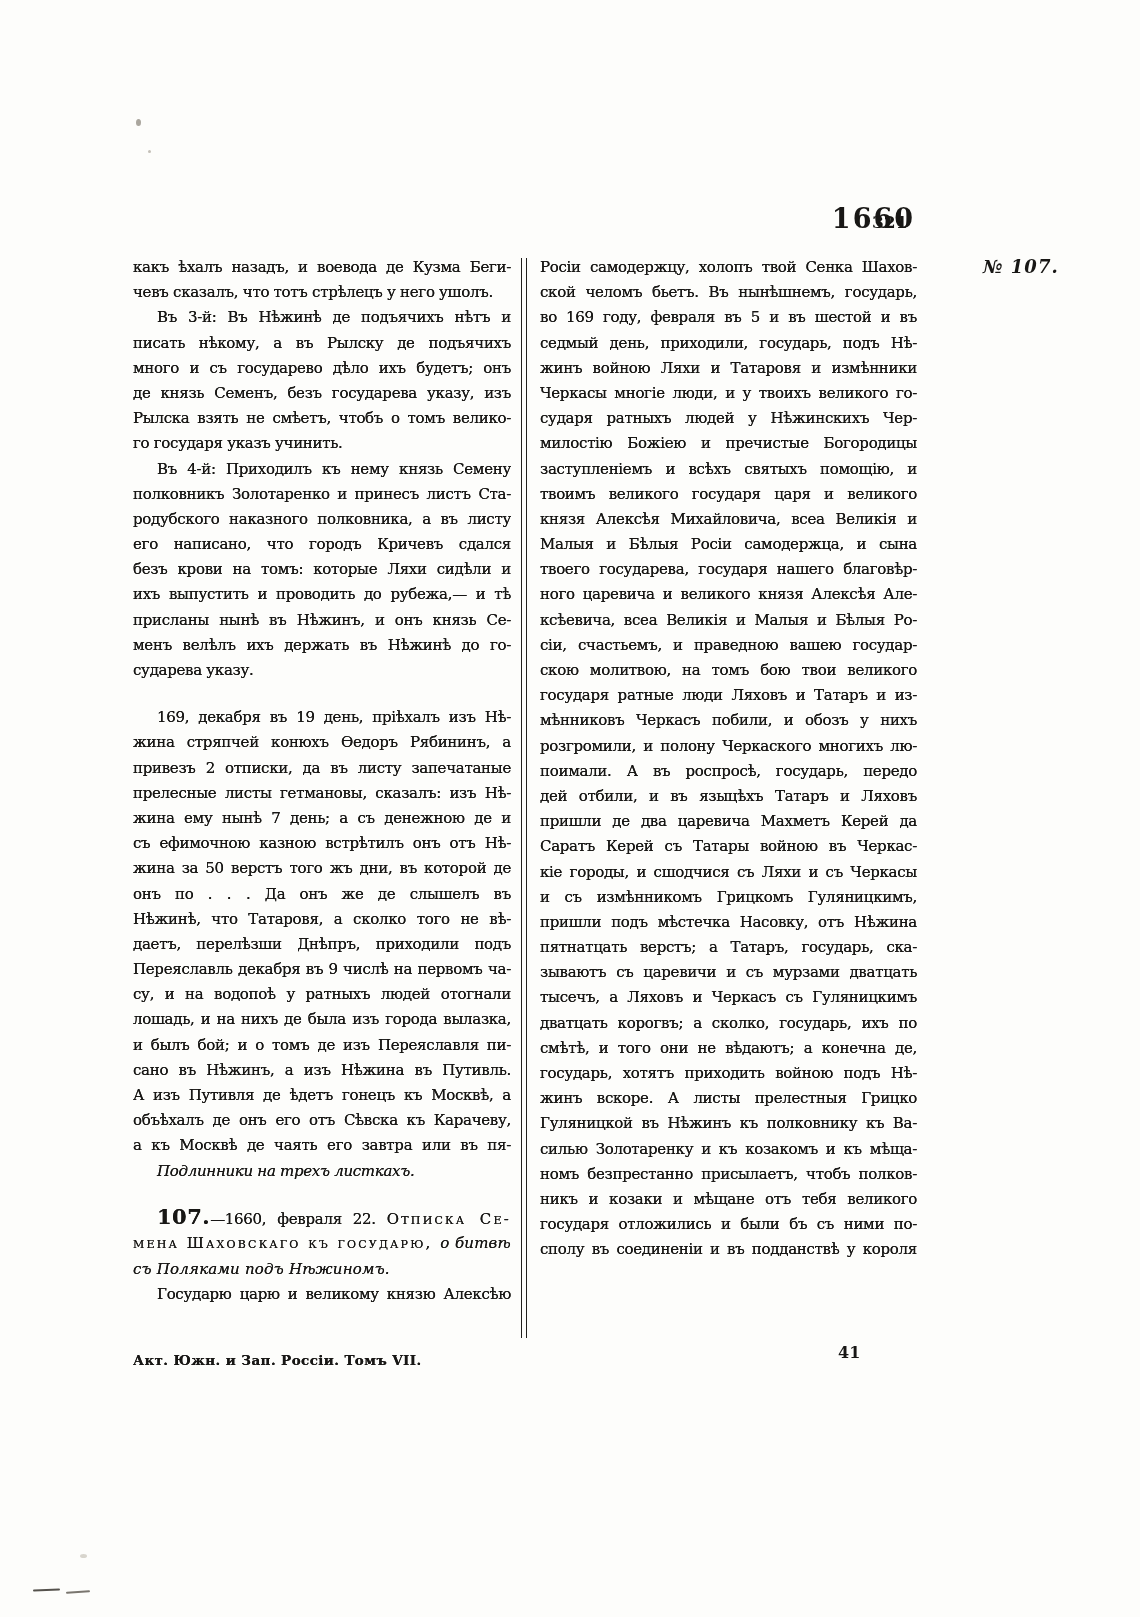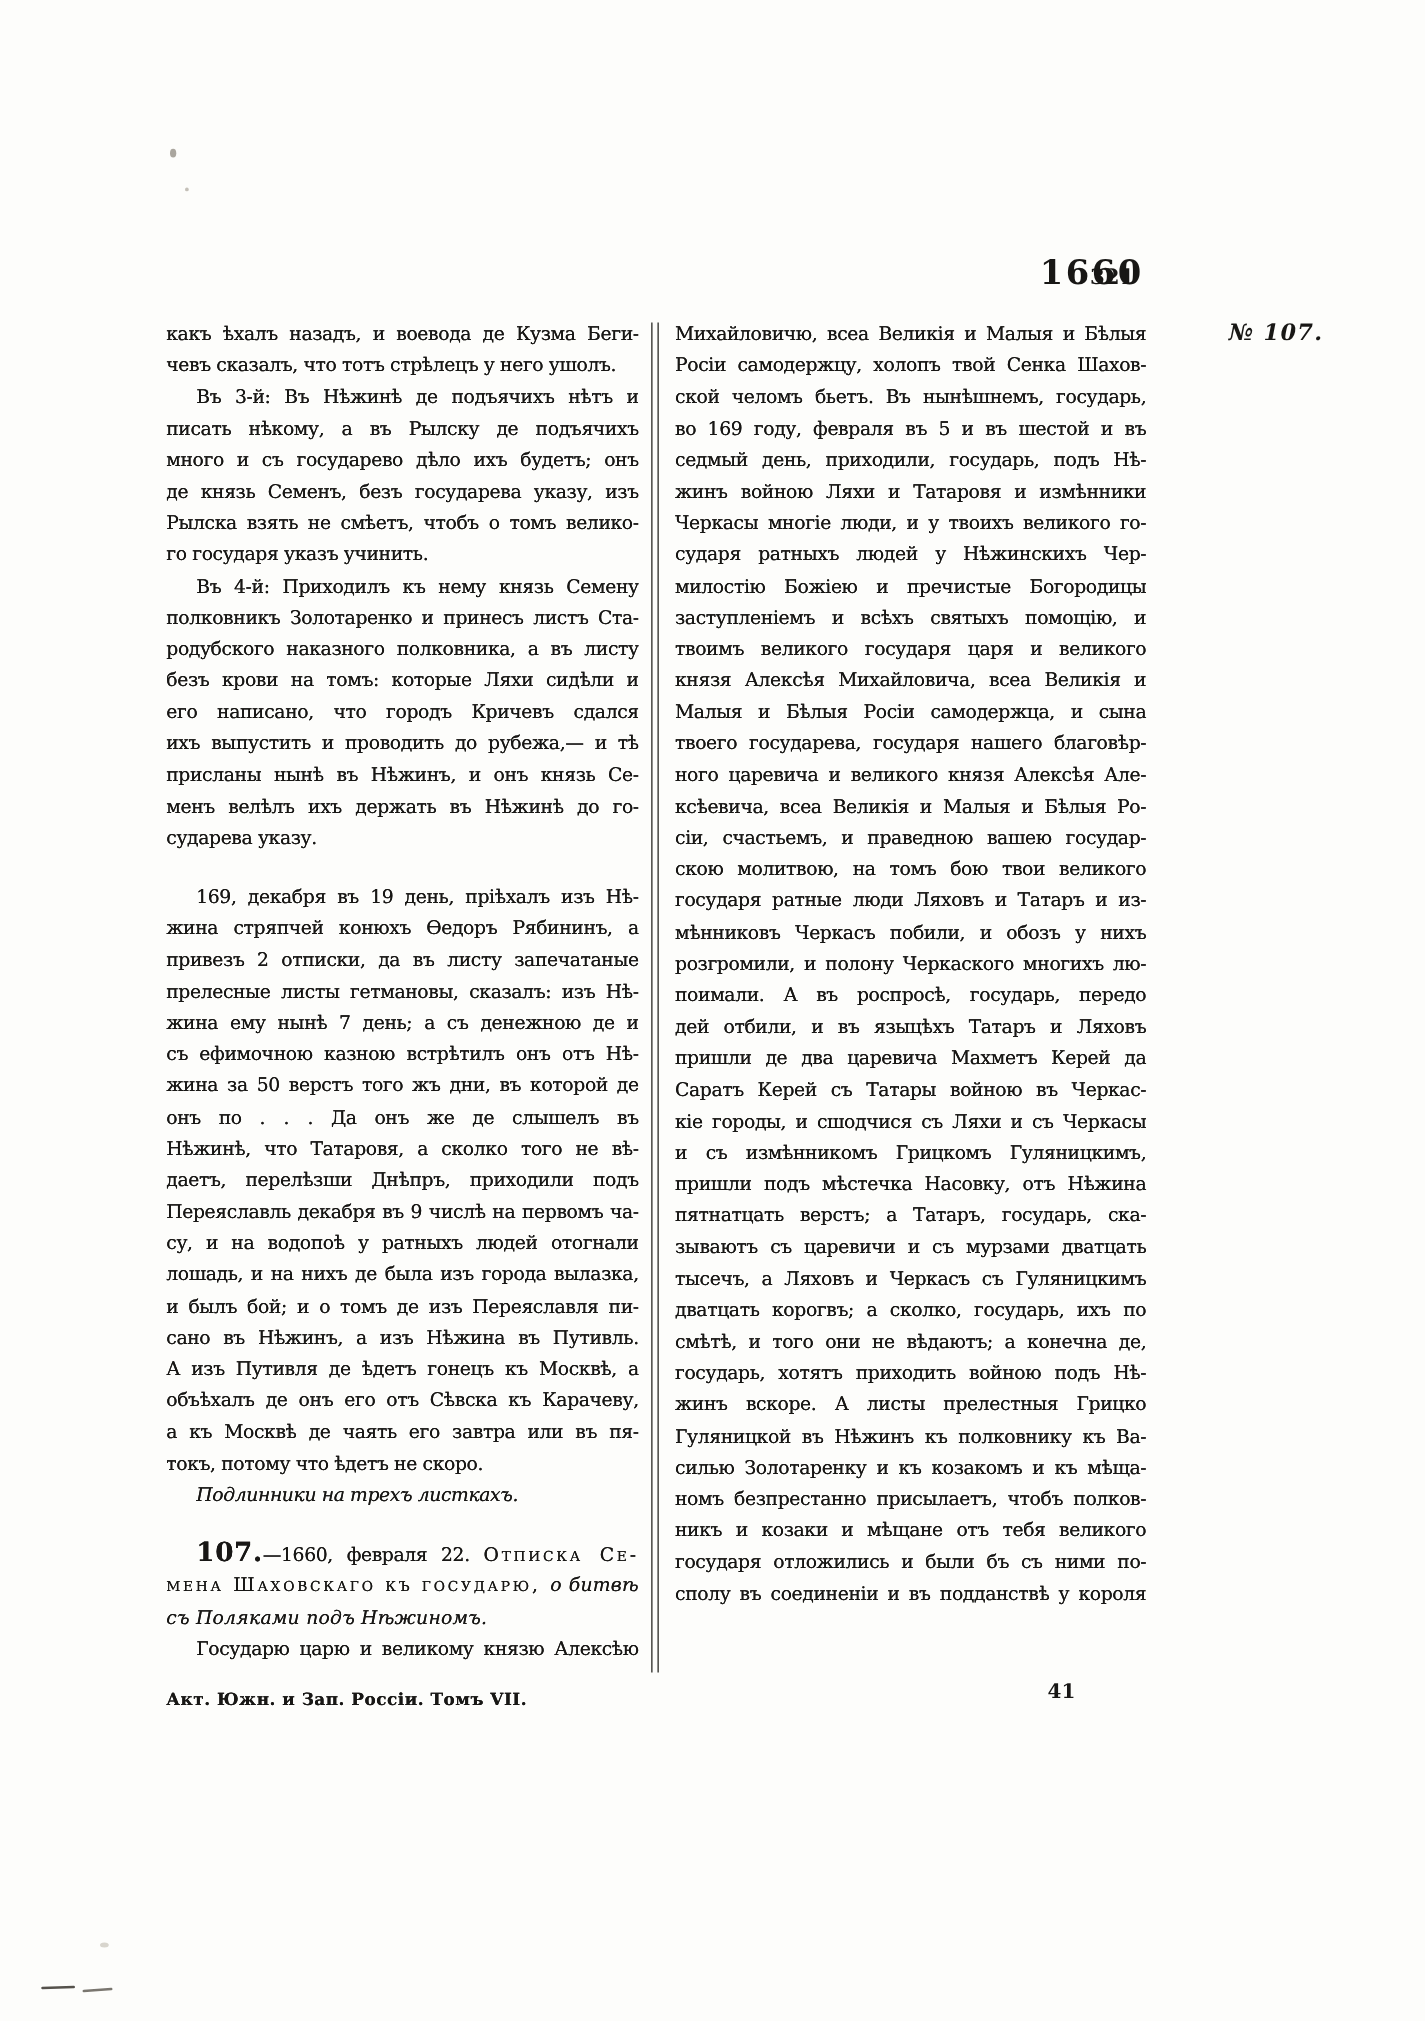--- a/index.html
+++ b/index.html
@@ -67,22 +67,22 @@
         <div class="line">писать нѣкому, а въ Рылску де подъячихъ</div>
         <div class="line">много и съ государево дѣло ихъ будетъ; онъ</div>
         <div class="line">де князь Семенъ, безъ государева указу, изъ</div>
         <div class="line">Рылска взять не смѣетъ, чтобъ о томъ велико-</div>
         <div class="line noj">го государя указъ учинить.</div>
       </div>
       <div class="block paragraph">
         <div class="line ind">Въ 4-й: Приходилъ къ нему князь Семену</div>
         <div class="line">полковникъ Золотаренко и принесъ листъ Ста-</div>
         <div class="line">родубского наказного полковника, а въ листу</div>
+        <div class="line">его написано, что городъ Кричевъ сдался</div>
         <div class="line">безъ крови на томъ: которые Ляхи сидѣли и</div>
-        <div class="line">его написано, что городъ Кричевъ сдался</div>
         <div class="line">ихъ выпустить и проводить до рубежа,— и тѣ</div>
         <div class="line">присланы нынѣ въ Нѣжинъ, и онъ князь Се-</div>
         <div class="line">менъ велѣлъ ихъ держать въ Нѣжинѣ до го-</div>
         <div class="line noj">сударева указу.</div>
       </div>
       <div class="block paragraph" style="margin-top: 22px;">
         <div class="line ind">169, декабря въ 19 день, пріѣхалъ изъ Нѣ-</div>
         <div class="line">жина стряпчей конюхъ Ѳедоръ Рябининъ, а</div>
         <div class="line">привезъ 2 отписки, да въ листу запечатаные</div>
         <div class="line">прелесные листы гетмановы, сказалъ: изъ Нѣ-</div>
@@ -93,38 +93,36 @@
         <div class="line">Нѣжинѣ, что Татаровя, а сколко того не вѣ-</div>
         <div class="line">даетъ, перелѣзши Днѣпръ, приходили подъ</div>
         <div class="line">Переяславль декабря въ 9 числѣ на первомъ ча-</div>
         <div class="line">су, и на водопоѣ у ратныхъ людей отогнали</div>
         <div class="line">лошадь, и на нихъ де была изъ города вылазка,</div>
         <div class="line">и былъ бой; и о томъ де изъ Переяславля пи-</div>
         <div class="line">сано въ Нѣжинъ, а изъ Нѣжина въ Путивль.</div>
         <div class="line">А изъ Путивля де ѣдетъ гонецъ къ Москвѣ, а</div>
         <div class="line">объѣхалъ де онъ его отъ Сѣвска къ Карачеву,</div>
         <div class="line">а къ Москвѣ де чаять его завтра или въ пя-</div>
-        <div class="line noj">токъ, потому что ѣдетъ не скоро.</div>
       </div>
       <div class="block italic-note">
         <div class="line ind noj">Подлинники на трехъ листкахъ.</div>
       </div>
       <div class="block entry-heading" style="margin-top: 20px;">
         <div class="line ind"><span class="r-b">107.</span><span class="r-p">—1660, февраля 22. </span><span class="r-sc">Отписка Се-</span></div>
         <div class="line"><span class="r-sc">мена Шаховскаго къ государю, </span><span class="r-i">о битвѣ</span></div>
         <div class="line noj"><span class="r-i">съ Поляками подъ Нѣжиномъ.</span></div>
       </div>
       <div class="block paragraph">
         <div class="line ind">Государю царю и великому князю Алексѣю</div>
       </div>
     </div>
   <div class="divider"></div>
   <div class="col col-right" id="col-right">
       <div class="block paragraph">
-        <div class="line">Михайловичю, всеа Великія и Малыя и Бѣлыя</div>
         <div class="line">Росіи самодержцу, холопъ твой Сенка Шахов-</div>
         <div class="line">ской челомъ бьетъ. Въ нынѣшнемъ, государь,</div>
         <div class="line">во 169 году, февраля въ 5 и въ шестой и въ</div>
         <div class="line">седмый день, приходили, государь, подъ Нѣ-</div>
         <div class="line">жинъ войною Ляхи и Татаровя и измѣнники</div>
         <div class="line">Черкасы многіе люди, и у твоихъ великого го-</div>
         <div class="line">сударя ратныхъ людей у Нѣжинскихъ Чер-</div>
         <div class="line">милостію Божіею и пречистые Богородицы</div>
         <div class="line">заступленіемъ и всѣхъ святыхъ помощію, и</div>
         <div class="line">твоимъ великого государя царя и великого</div>

